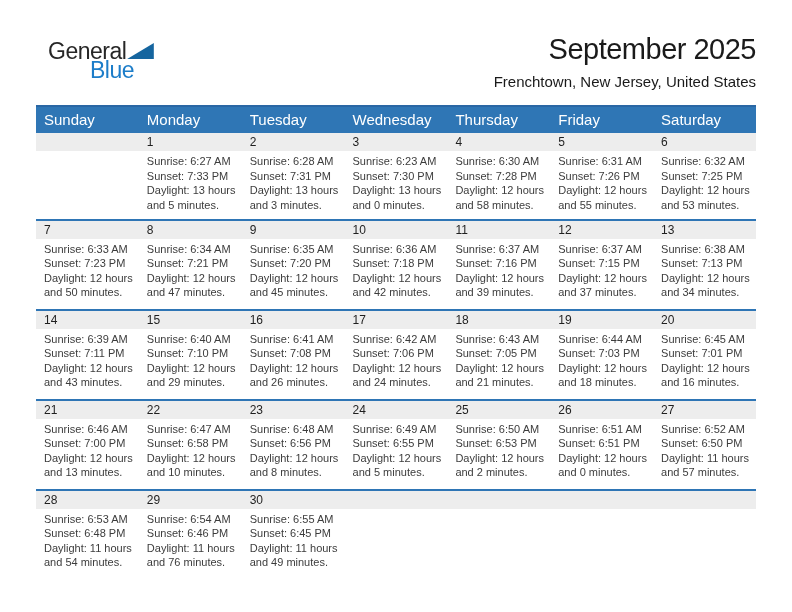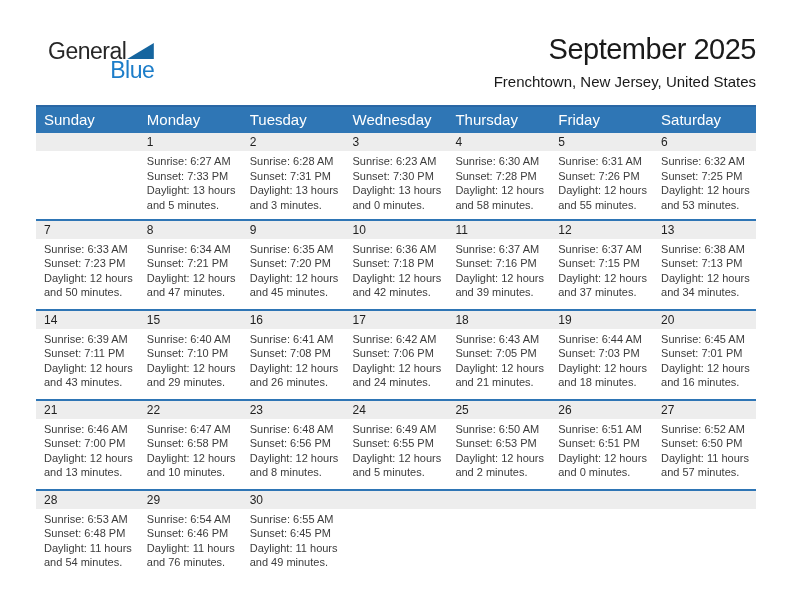--- a/index.html
+++ b/index.html
@@ -13,21 +13,21 @@
 
   
   .logo { position:absolute; left:48px; top:40px; }
   .logo-line1 { display:flex; align-items:flex-start; }
   .logo-general {
     font-size:23px; color:#262626; letter-spacing:-0.5px; line-height:1;
   }
   .logo-triangle { width:27px; height:16px; margin:3px 0 0 1px; display:block; }
   .logo-blue {
     font-size:23px; color:var(--logo-blue,#1c7dc9); letter-spacing:-0.5px;
-    line-height:1; margin:-4px 0 0 42px;text-align:right;
+    line-height:1; margin:-4px 0 0 42px;
   }
 
   
   .title-block { position:absolute; top:34px; right:36px; text-align:right; }
   .month-title {
     font-size:29px; font-weight:400; color:#1a1a1a; margin:0; line-height:1.1;
     letter-spacing:-0.5px;
   }
   .location-subtitle {
     font-size:15px; font-weight:400; color:#1a1a1a; margin:7px 0 0 7px;

